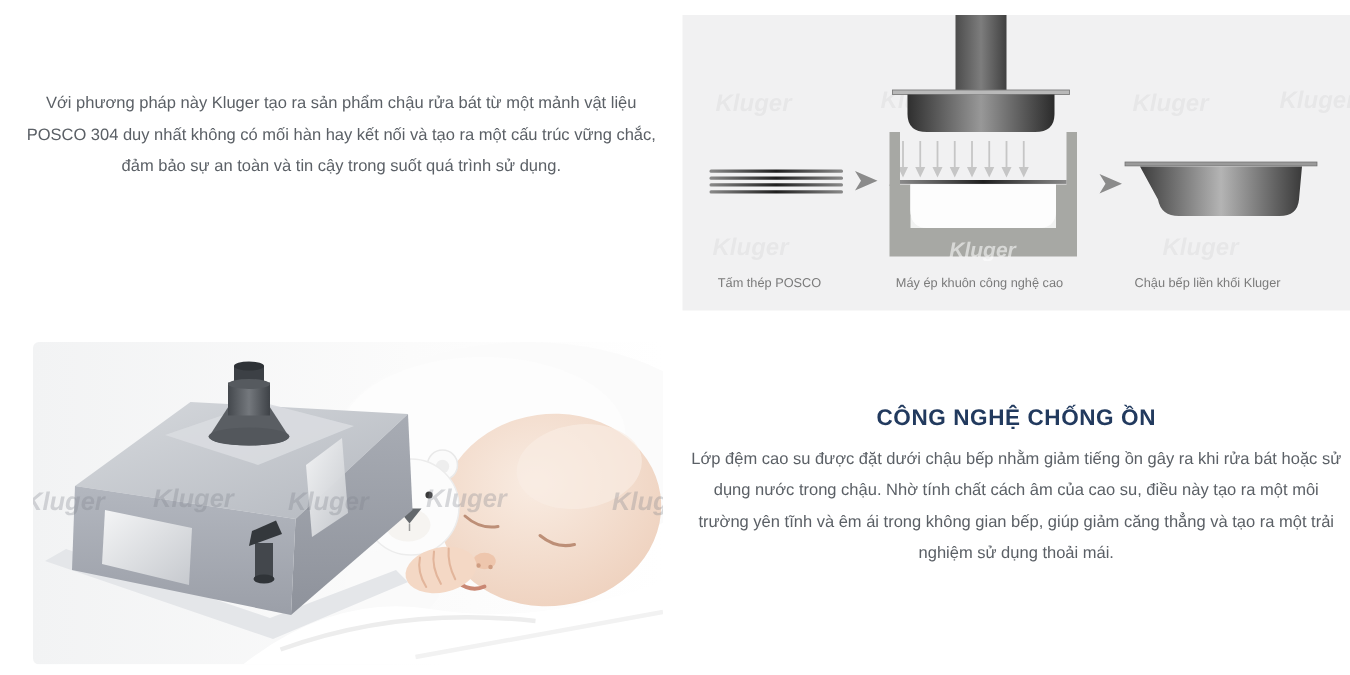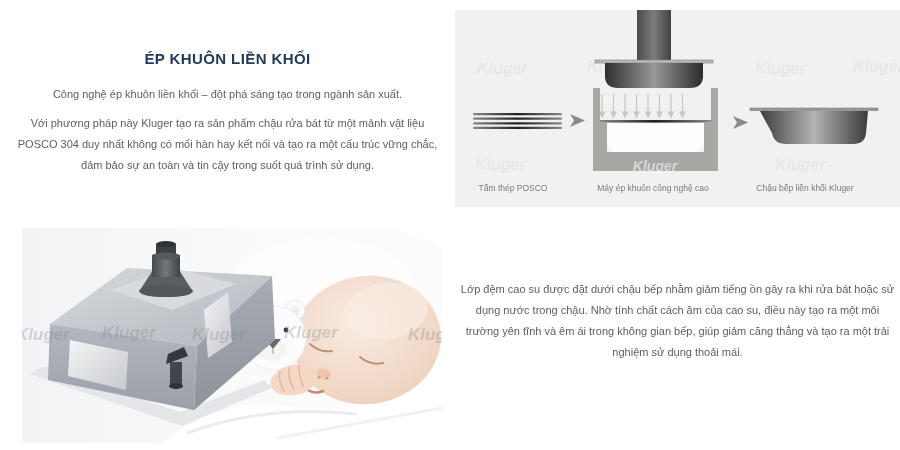--- a/index.html
+++ b/index.html
@@ -17,22 +17,20 @@
         border-radius:4px;overflow:hidden;}
   svg{display:block;}
   .wm{font-style:italic;font-weight:bold;}
 </style>
 </head>
 <body>
 
 <div class="page">
 
   <div class="text-block" id="molding-section">
-    <h2 class="section-title">ÉP KHUÔN LIỀN KHỐI</h2>
-    <p class="lead">Công nghệ ép khuôn liền khối – đột phá sáng tạo trong ngành sản xuất.</p>
     <p class="body-text">Với phương pháp này Kluger tạo ra sản phẩm chậu rửa bát từ một mảnh vật liệu POSCO 304 duy nhất không có mối hàn hay kết nối và tạo ra một cấu trúc vững chắc, đảm bảo sự an toàn và tin cậy trong suốt quá trình sử dụng.</p>
   </div>
 
   <figure style="margin:0" id="process-diagram">
     <svg width="445" height="197" viewBox="0 0 445 197">
       <defs>
         <linearGradient id="gPiston" x1="0" y1="0" x2="1" y2="0">
           <stop offset="0" stop-color="#4c4c4c"></stop>
             <stop offset="0.5" stop-color="#7d7d7d"></stop>
             <stop offset="1" stop-color="#404040"></stop>
@@ -232,16 +230,17 @@
         <text x="-6" y="112">Kluger</text>
         <text x="80" y="110">Kluger</text>
         <text x="170" y="112">Kluger</text>
         <text x="262" y="110">Kluger</text>
         <text x="386" y="112">Kluger</text>
       </g>
     </svg>
   </figure>
 
   <div class="text-block" id="noise-section">
+    <h2 class="section-title">CÔNG NGHỆ CHỐNG ỒN</h2>
     <p class="body-text" style="">Lớp đệm cao su được đặt dưới chậu bếp nhằm giảm tiếng ồn gây ra khi rửa bát hoặc sử dụng nước trong chậu. Nhờ tính chất cách âm của cao su, điều này tạo ra một môi trường yên tĩnh và êm ái trong không gian bếp, giúp giảm căng thẳng và tạo ra một trải nghiệm sử dụng thoải mái.</p>
   </div>
 
 </div>
 
 </body></html>

